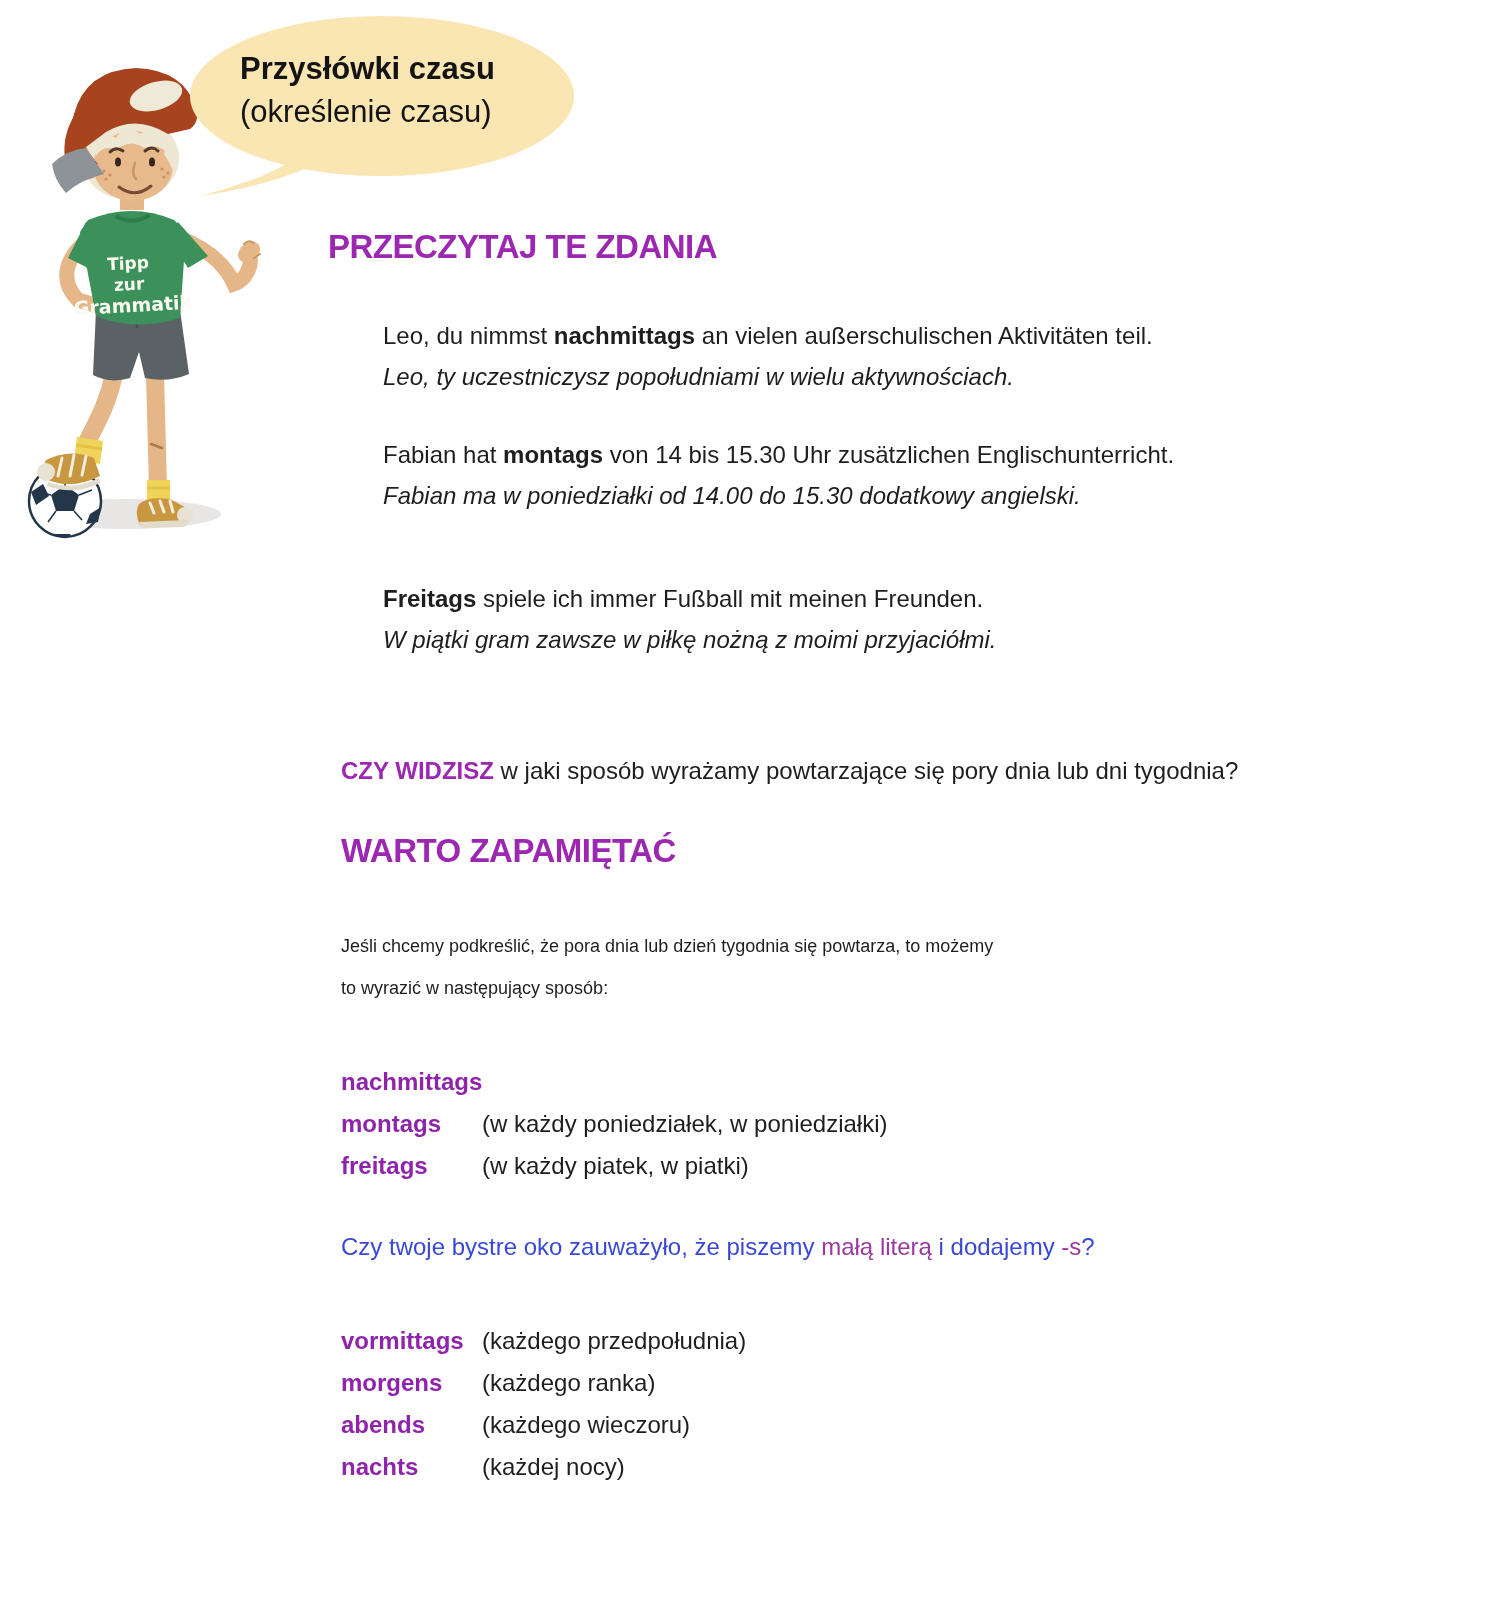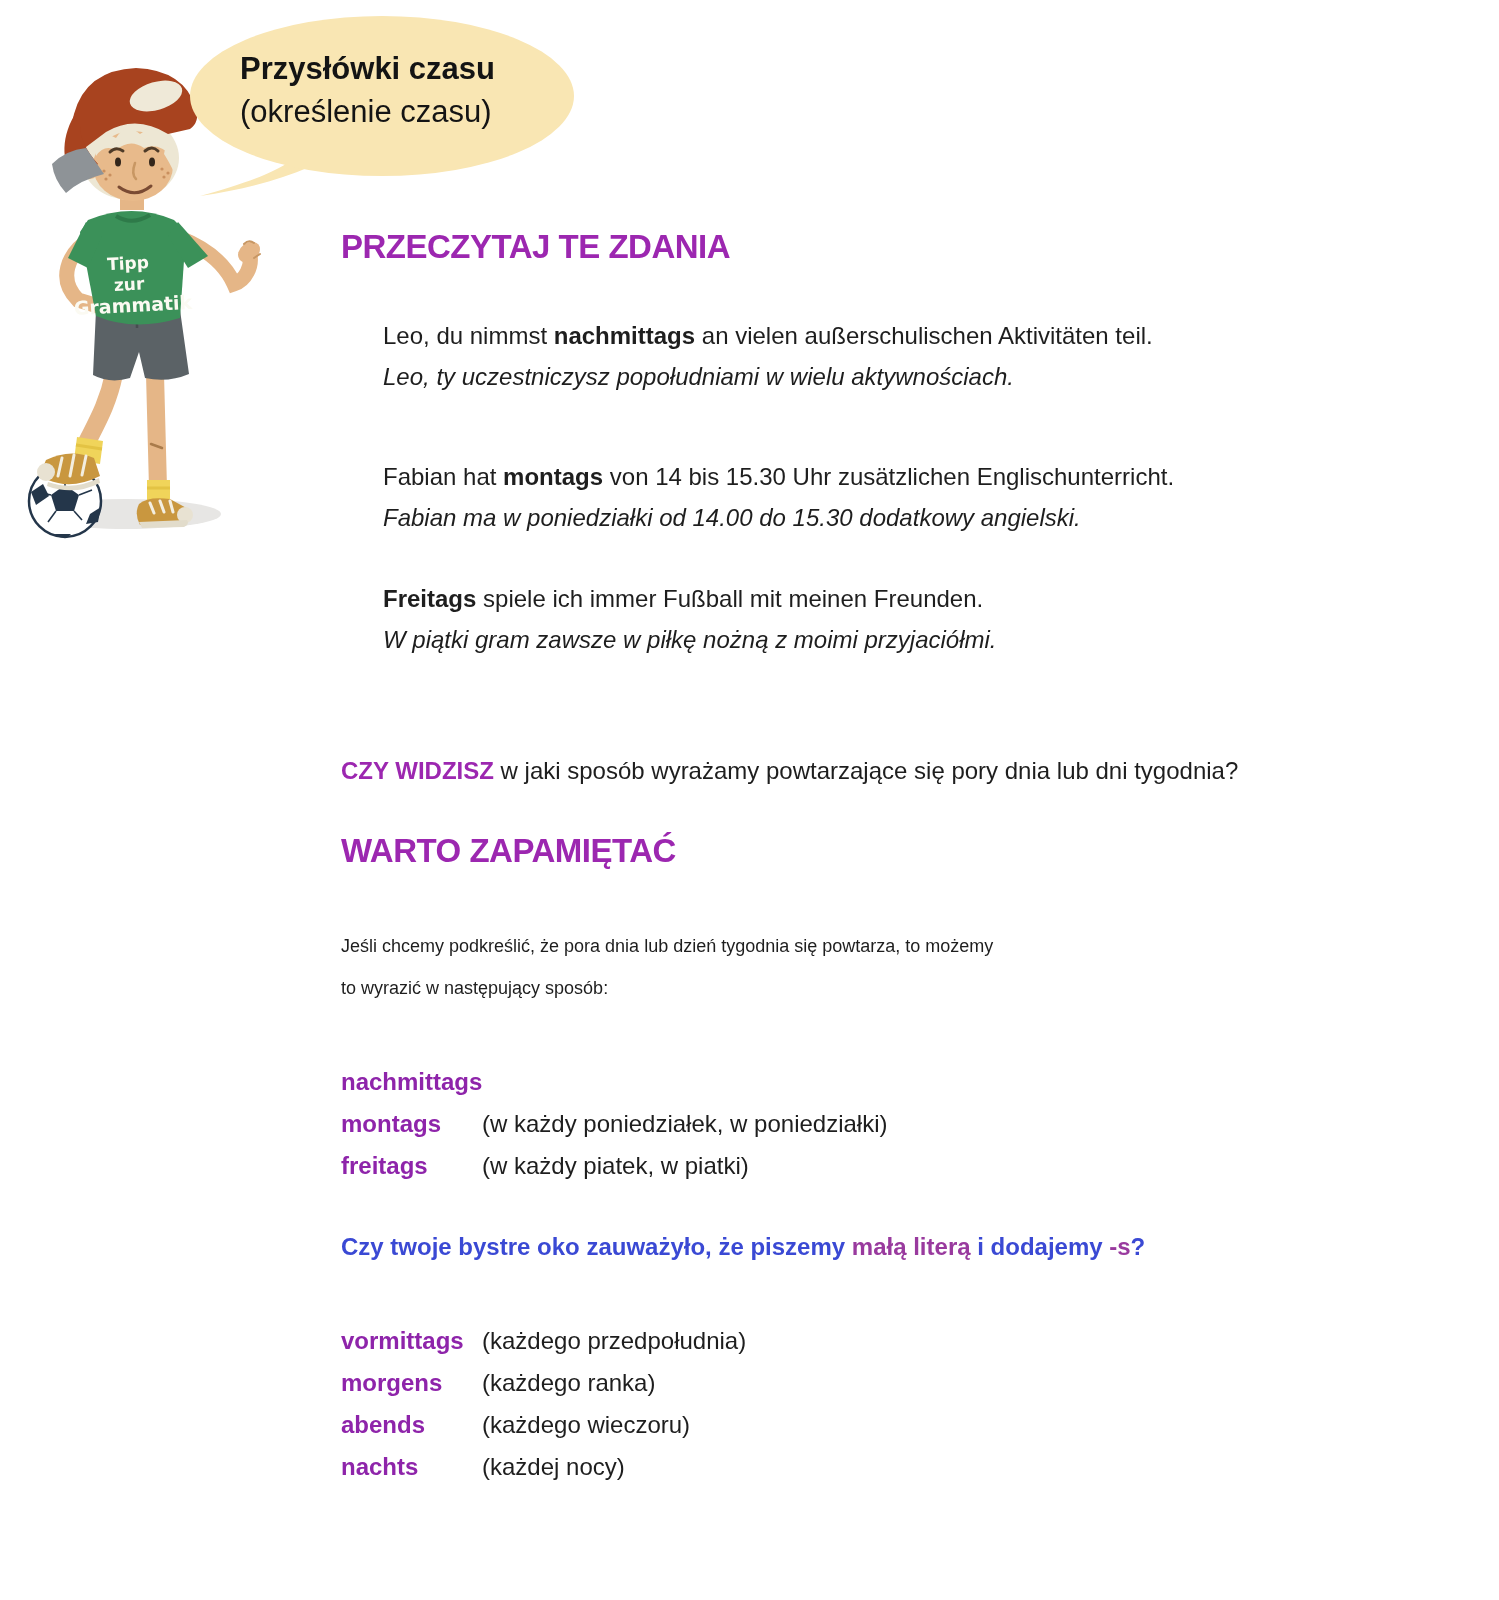--- a/index.html
+++ b/index.html
@@ -13,32 +13,32 @@
     left:190px;top:16px;width:384px;height:160px;background:#F9E6B3;
     border-radius:50%;z-index:3;
   }
   .bubble-tail{left:196px;top:138px;width:180px;height:62px;z-index:2;}
   .bubble-text{left:240px;top:47px;z-index:4;font-size:31px;line-height:43px;color:#141414;white-space:nowrap;}
   .bubble-text .l1{font-weight:700;}
   
   .mascot{left:18px;top:52px;width:322px;height:500px;z-index:1;}
   
   .h-purple{color:#9C27B0;font-weight:700;font-size:33px;letter-spacing:-0.5px;white-space:nowrap;}
-  .heading1{left:341px;top:228px;}
+  .heading1{left:328px;top:228px;}
   .heading2{left:341px;top:832px;}
   .body-line{font-size:24px;line-height:41px;white-space:nowrap;}
   .example{left:341px;margin-left:42px;}
   .example .pl{font-style:italic;}
   .czy-line{left:341px;top:757px;font-size:24px;white-space:nowrap;text-align:center;}
   .czy-lead{color:#9C27B0;font-weight:700;}
   .para{left:341px;top:925px;font-size:18px;line-height:42px;white-space:nowrap;}
   .deflist{left:341px;}
   .defrow{display:flex;height:42px;align-items:center;font-size:24px;white-space:nowrap;}
   .defrow .term{width:141px;font-weight:700;color:#8E24AA;}
-  .question{left:341px;top:1233px;font-size:24px;font-weight:700;white-space:nowrap;text-align:center;}
+  .question{left:341px;top:1233px;font-size:24px;font-weight:400;white-space:nowrap;text-align:center;}
   .q-blue{color:#3A49D4;}
   .q-magenta{color:#993A9E;}
 </style>
 </head>
 <body>
 
 <div class="abs bubble"></div>
 <svg class="abs bubble-tail" viewBox="0 0 180 62">
   <path d="M 160 2 C 120 32, 70 48, 4 58 C 70 40, 100 26, 118 0 Z" fill="#F9E6B3"></path>
 </svg>
@@ -138,21 +138,21 @@
       <circle cx="146" cy="125" r="1.6" fill="#C98F5E"></circle>
   </g>
 </svg>
 
 <div class="abs h-purple heading1">PRZECZYTAJ TE ZDANIA</div>
 
 <div class="abs example" style="top:315px">
   <div class="body-line de"><span>Leo, du nimmst </span><b>nachmittags</b><span> an vielen außerschulischen Aktivitäten teil.</span></div>
   <div class="body-line pl">Leo, ty uczestniczysz popołudniami w wielu aktywnościach.</div>
 </div>
-<div class="abs example" style="top:456px">
+<div class="abs example" style="top:434px">
   <div class="body-line de"><span>Fabian hat </span><b>montags</b><span> von 14 bis 15.30 Uhr zusätzlichen Englischunterricht.</span></div>
   <div class="body-line pl">Fabian ma w poniedziałki od 14.00 do 15.30 dodatkowy angielski.</div>
 </div>
 <div class="abs example" style="top:578px">
   <div class="body-line de"><span></span><b>Freitags</b><span> spiele ich immer Fußball mit meinen Freunden.</span></div>
   <div class="body-line pl">W piątki gram zawsze w piłkę nożną z moimi przyjaciółmi.</div>
 </div>
 
 <div class="abs czy-line">
   <span class="czy-lead">CZY WIDZISZ</span><span> w jaki sposób wyrażamy powtarzające się pory dnia lub dni tygodnia?</span>

